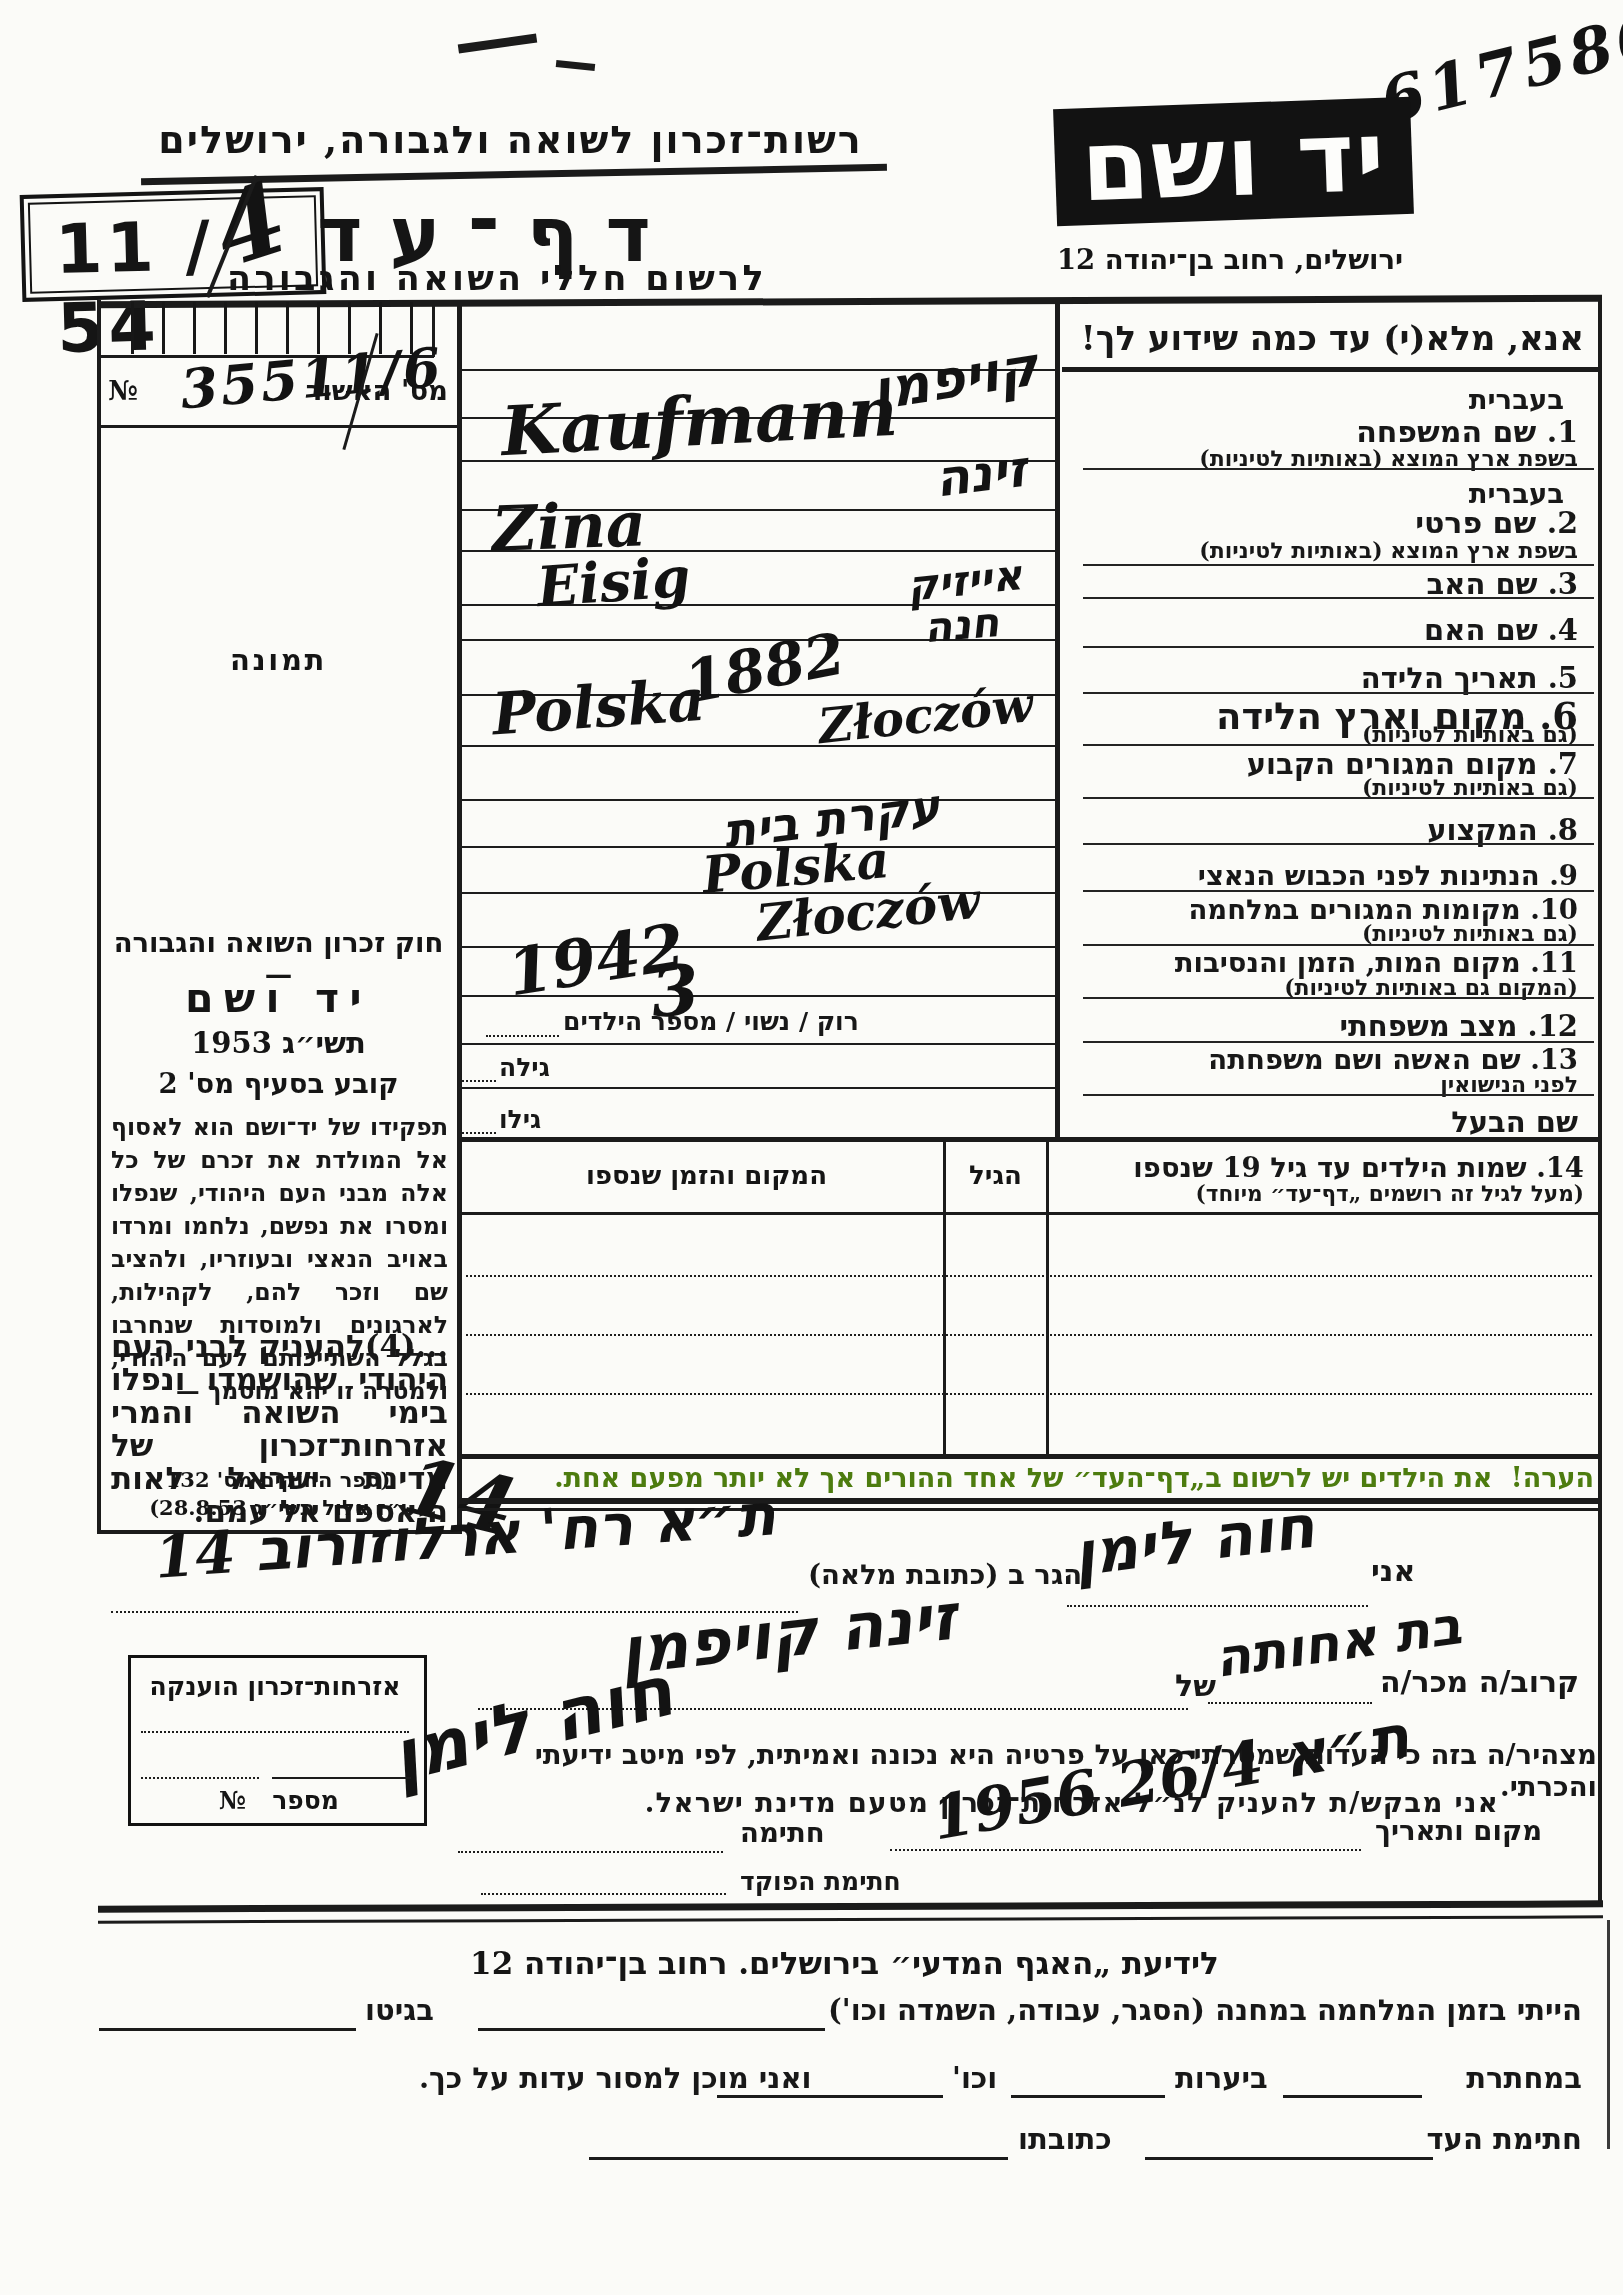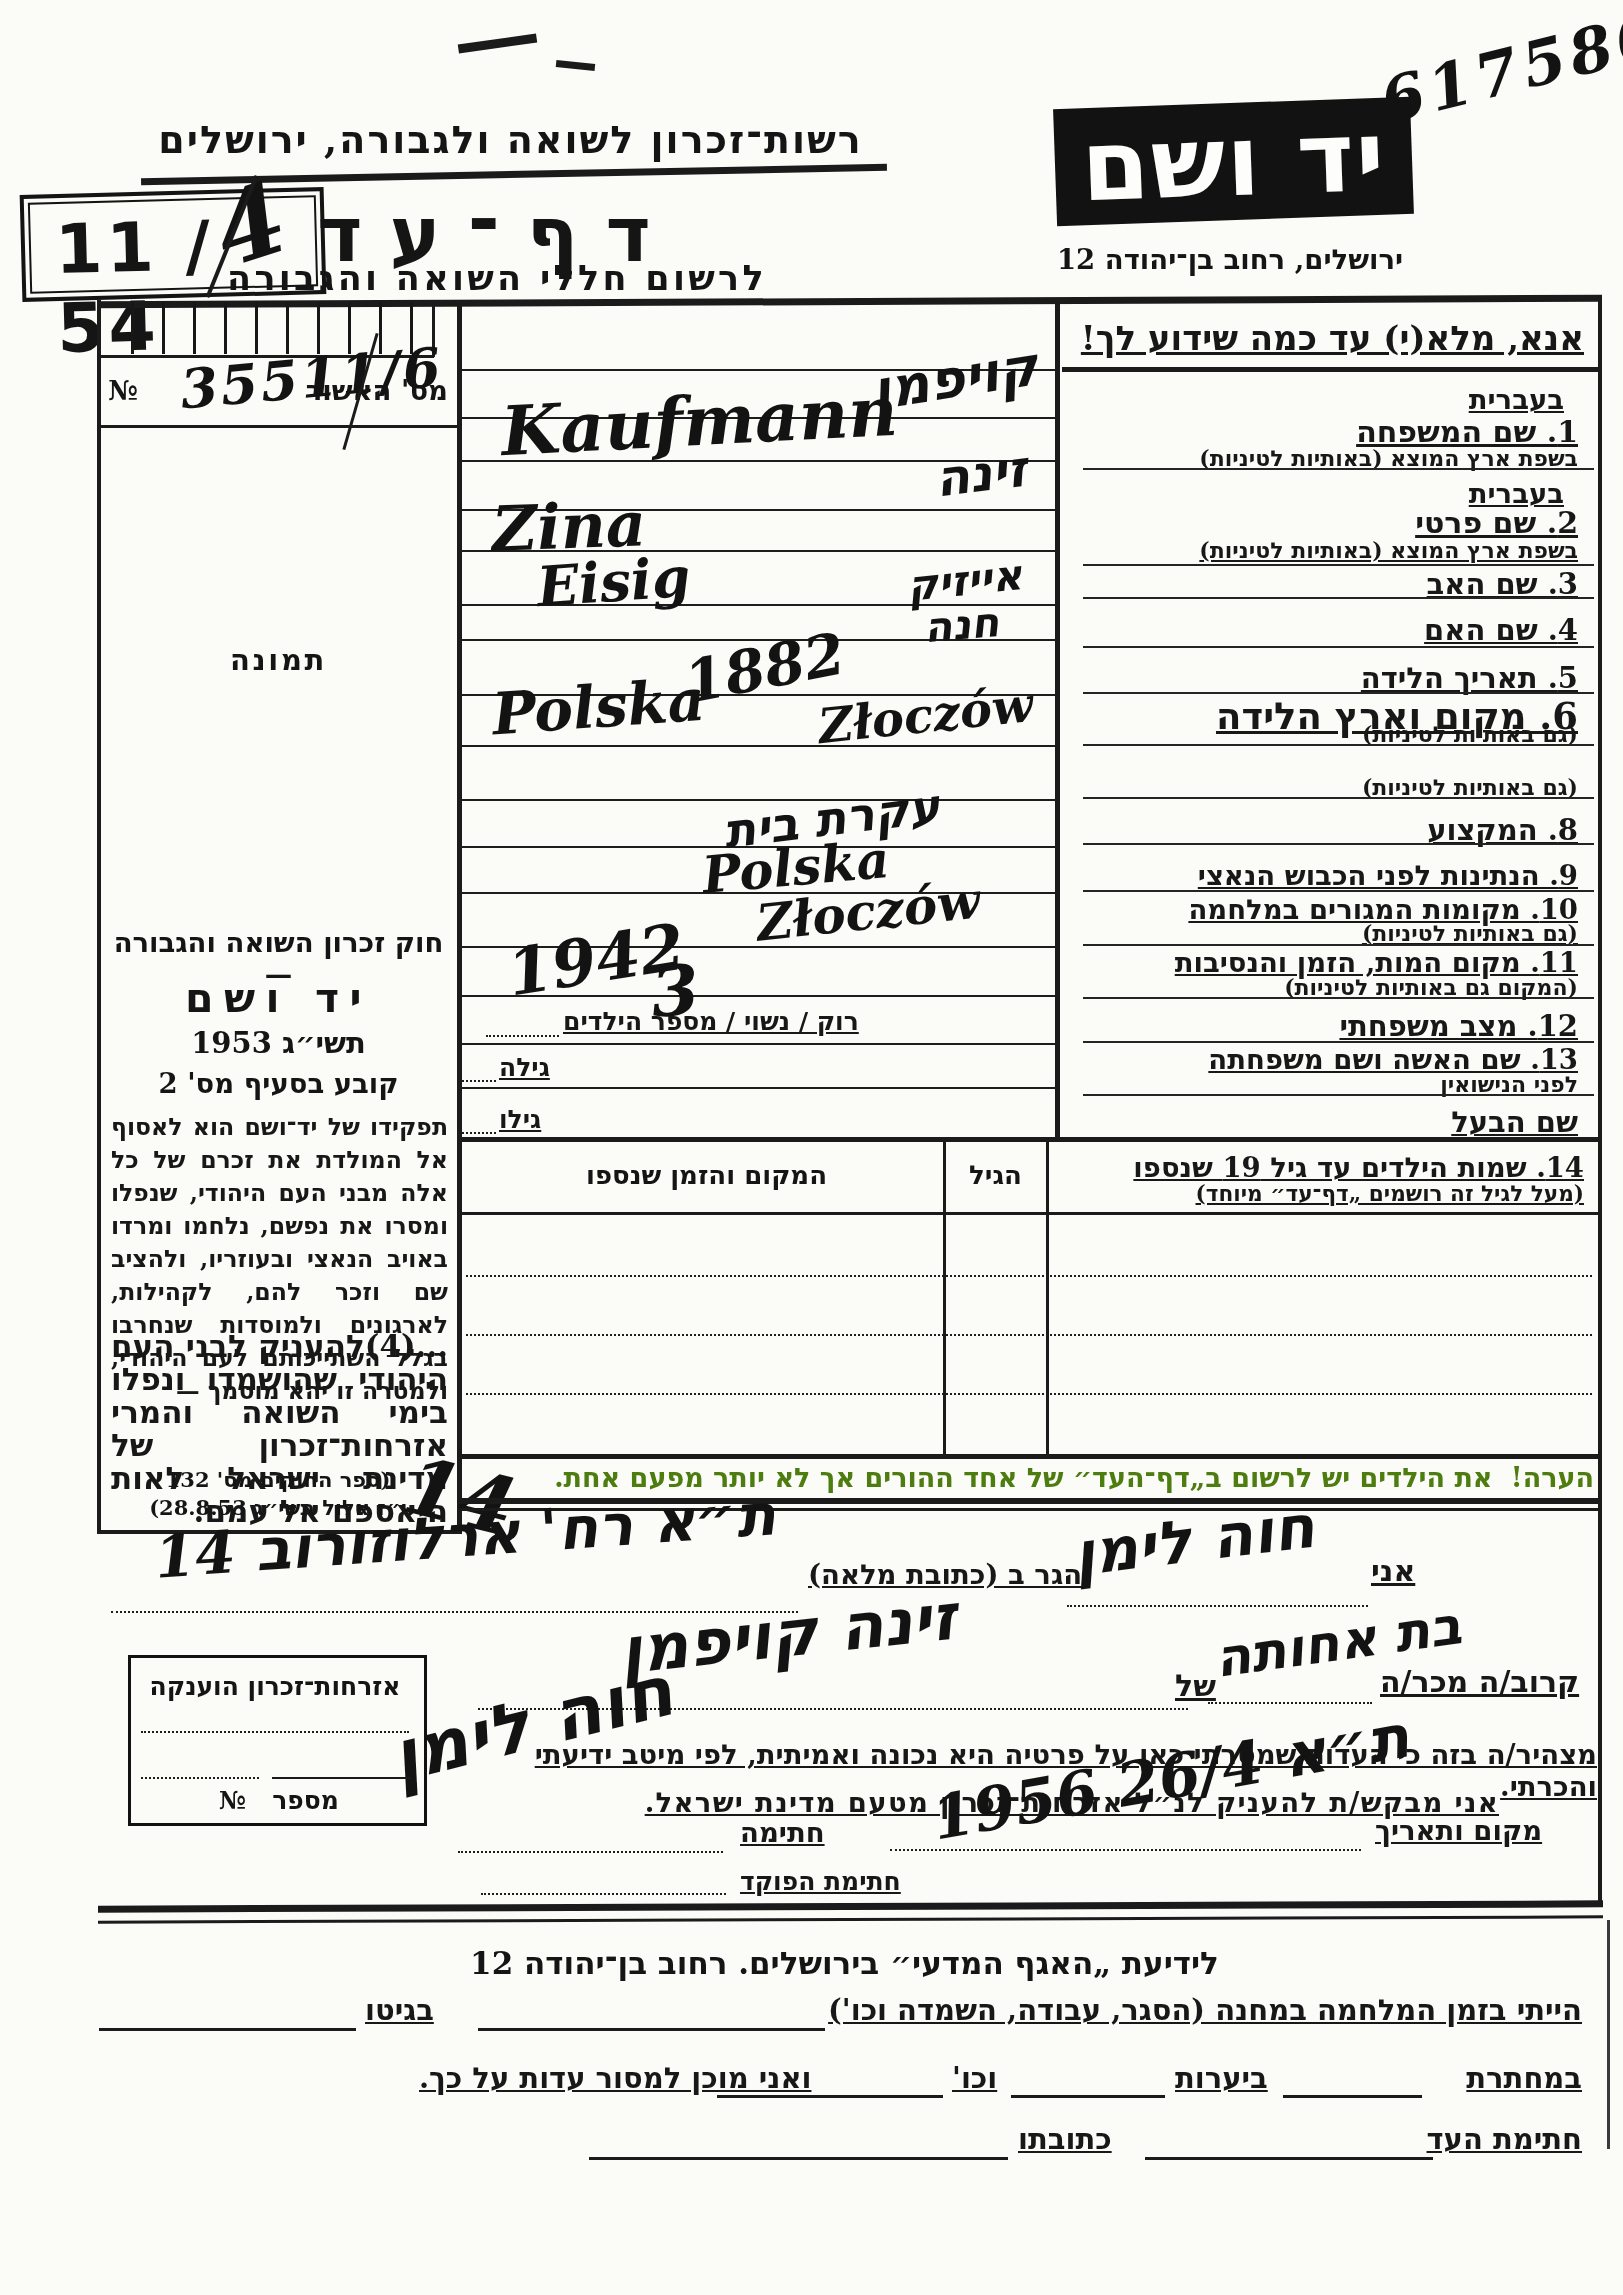--- a/index.html
+++ b/index.html
@@ -1,21 +1,21 @@
 <!DOCTYPE html>
 <html lang="he" style="font-size:10.5px"><head>
 <meta charset="utf-8">
 <style>
   html,body{margin:0;padding:0;}
   body{width:1623px;height:2295px;background:#e9e8e4;font-family:"DejaVu Serif","DejaVu Sans",serif;}
   .page{position:relative;width:1623px;height:2295px;background:#fbfbf8;overflow:hidden;color:#151515;}
   .abs{position:absolute;}
   .rtl{direction:rtl;unicode-bidi:embed;}
   .b{font-weight:bold;}
-  .lbl{position:absolute;direction:rtl;text-align:right;font-weight:bold;color:#181818;white-space:nowrap;text-decoration:underline;}
+  .lbl{position:absolute;direction:rtl;text-align:right;font-weight:bold;color:#181818;white-space:nowrap;}
   .ctr{text-align:center;}
   .ln{position:absolute;background:#1b1b1b;}
   .mline{position:absolute;left:459px;width:596px;height:2px;background:#1d1d1d;}
   .fsep{position:absolute;left:1083px;width:511px;height:2px;background:#242424;}
   .dot{position:absolute;border-bottom:2.6px dotted #1d1d1d;height:0;}
   .hw{position:absolute;font-family:"DejaVu Serif","DejaVu Sans",serif;font-style:italic;font-weight:bold;color:#131313;white-space:nowrap;}
   .logo-box{position:absolute;background:#121212;color:#fdfdfb;text-align:center;font-family:"DejaVu Sans",sans-serif;font-weight:bold;}
   .stamp{position:absolute;border:4.6px solid #141414;}
   .stamp-inner{position:absolute;inset:3.9px;border:2px solid #141414;}
   .para{position:absolute;direction:rtl;text-align:justify;font-weight:bold;color:#181818;}
@@ -96,20 +96,21 @@
   <div class="lbl" style="left:1067px;top:613px;width:511px;font-size:29px;">4. שם האם</div>
   <div class="fsep" style="top:646px;"></div>
 
   <div class="lbl" style="left:1067px;top:661px;width:511px;font-size:29px;">5. תאריך הלידה</div>
   <div class="fsep" style="top:692px;"></div>
 
   <div class="lbl" style="left:1067px;top:694px;width:511px;font-size:37px;">6. מקום וארץ הלידה</div>
   <div class="lbl" style="left:1067px;top:721px;width:511px;font-size:22px;">(גם באותיות לטיניות)</div>
   <div class="fsep" style="top:744px;"></div>
 
+  <div class="lbl" style="left:1067px;top:747px;width:511px;font-size:29px;">7. מקום המגורים הקבוע</div>
   <div class="lbl" style="left:1067px;top:774px;width:511px;font-size:22px;">(גם באותיות לטיניות)</div>
   <div class="fsep" style="top:797px;"></div>
 
   <div class="lbl" style="left:1067px;top:813px;width:511px;font-size:29px;">8. המקצוע</div>
   <div class="fsep" style="top:843px;"></div>
 
   <div class="lbl" style="left:1067px;top:859px;width:511px;font-size:27.5px;">9. הנתינות לפני הכבוש הנאצי</div>
   <div class="fsep" style="top:890px;"></div>
 
   <div class="lbl" style="left:1067px;top:893px;width:511px;font-size:27.5px;">10. מקומות המגורים במלחמה</div>

